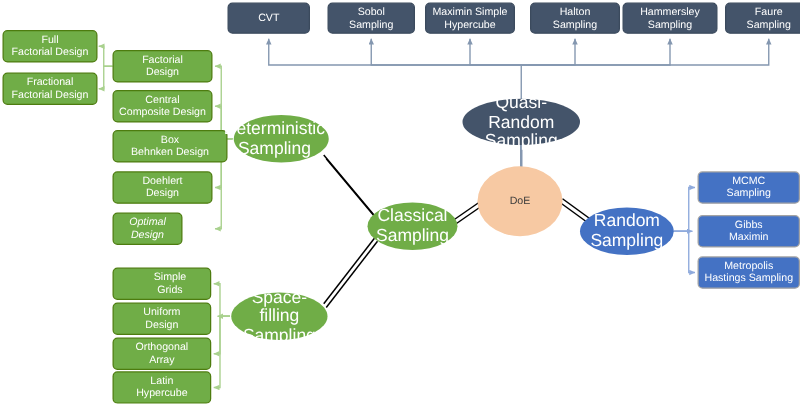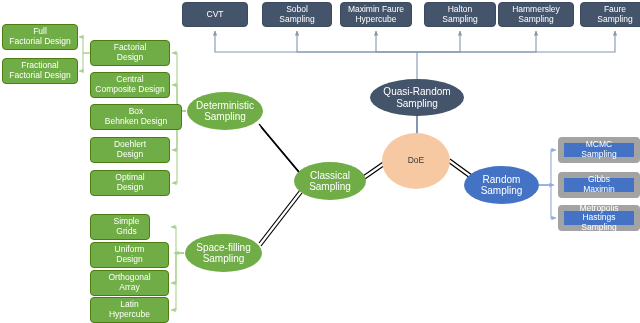--- a/index.html
+++ b/index.html
@@ -43,26 +43,26 @@
     border: 1px solid #4d7c0f;
     font-size: 8.5px;
   }
   .box.dark {
     background: #44546A;
     border: 1px solid #3B4A5D;
     font-size: 8.5px;
   }
   .box.blue {
     background: #4472C4;
-    border: 6px solid #a3a3a3;
+    border: 1px solid #a3a3a3;
     font-size: 8.5px;
   }
   .ellipse {
     border-radius: 50%;
-    font-size: 10px;
+    font-size: 14px;
   }
   .ellipse.green {
     background: #70AD47;
   }
   .ellipse.dark {
     background: #44546A;
   }
   .ellipse.blue {
     background: #4472C4;
   }
@@ -159,26 +159,26 @@
 Composite Design</span>
   </div>
   <div class="node box green" style="left:90px; top:104px; width:92px; height:26px;">
     <span>Box
 Behnken Design</span>
   </div>
   <div class="node box green" style="left:90px; top:137px; width:80px; height:26px;">
     <span>Doehlert
 Design</span>
   </div>
-  <div class="node box green" style="left:90px; top:170px; width:80px; height:26px;">
+  <div class="node box green" style="left:90px; top:170px; width:56px; height:26px;font-style:italic;">
     <span>Optimal
 Design</span>
   </div>
 
-  <div class="node box green" style="left:90px; top:214px; width:60px; height:26px;padding-left:16px;">
+  <div class="node box green" style="left:90px; top:214px; width:79px; height:26px;padding-left:16px;">
     <span>Simple
 Grids</span>
   </div>
   <div class="node box green" style="left:90px; top:242px; width:79px; height:26px;">
     <span>Uniform
 Design</span>
   </div>
   <div class="node box green" style="left:90px; top:270px; width:79px; height:26px;">
     <span>Orthogonal
 Array</span>
@@ -189,21 +189,21 @@
   </div>
 
   <div class="node box dark" style="left:182px; top:2px; width:66px; height:25px;">
     <span>CVT</span>
   </div>
   <div class="node box dark" style="left:262px; top:2px; width:70px; height:25px;">
     <span>Sobol
 Sampling</span>
   </div>
   <div class="node box dark" style="left:340px; top:2px; width:72px; height:25px;">
-    <span>Maximin Faure
+    <span>Maximin Simple
 Hypercube</span>
   </div>
   <div class="node box dark" style="left:424px; top:2px; width:72px; height:25px;">
     <span>Halton
 Sampling</span>
   </div>
   <div class="node box dark" style="left:498px; top:2px; width:76px; height:25px;">
     <span>Hammersley
 Sampling</span>
   </div>
@@ -218,21 +218,21 @@
   </div>
   <div class="node box blue" style="left:558px; top:172px; width:82px; height:26px;">
     <span>Gibbs
 Maximin</span>
   </div>
   <div class="node box blue" style="left:558px; top:205px; width:82px; height:26px;">
     <span>Metropolis
 Hastings Sampling</span>
   </div>
 
-  <div class="node ellipse green" style="left:187px; top:92px; width:76px; height:38px;">
+  <div class="node ellipse green" style="left:187px; top:92px; width:76px; height:38px;justify-content:flex-end;">
     <span>Deterministic
 Sampling</span>
   </div>
   <div class="node ellipse green" style="left:185px; top:234px; width:77px; height:38px;">
     <span>Space-filling
 Sampling</span>
   </div>
   <div class="node ellipse green" style="left:294px; top:162px; width:72px; height:38px;">
     <span>Classical
 Sampling</span>

